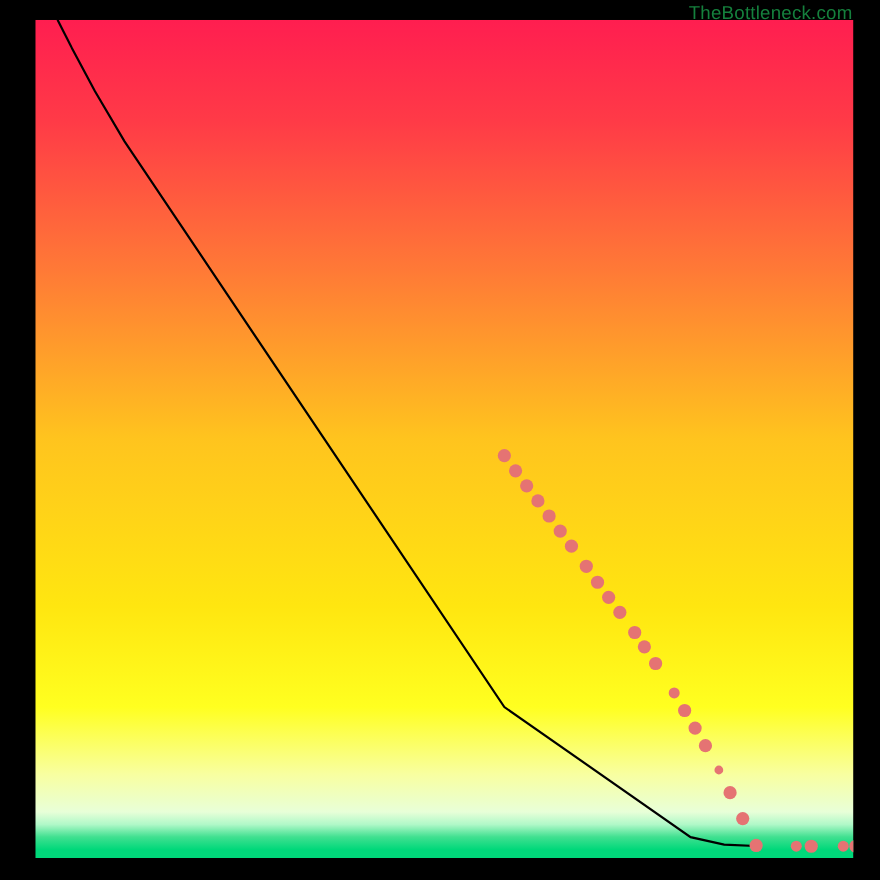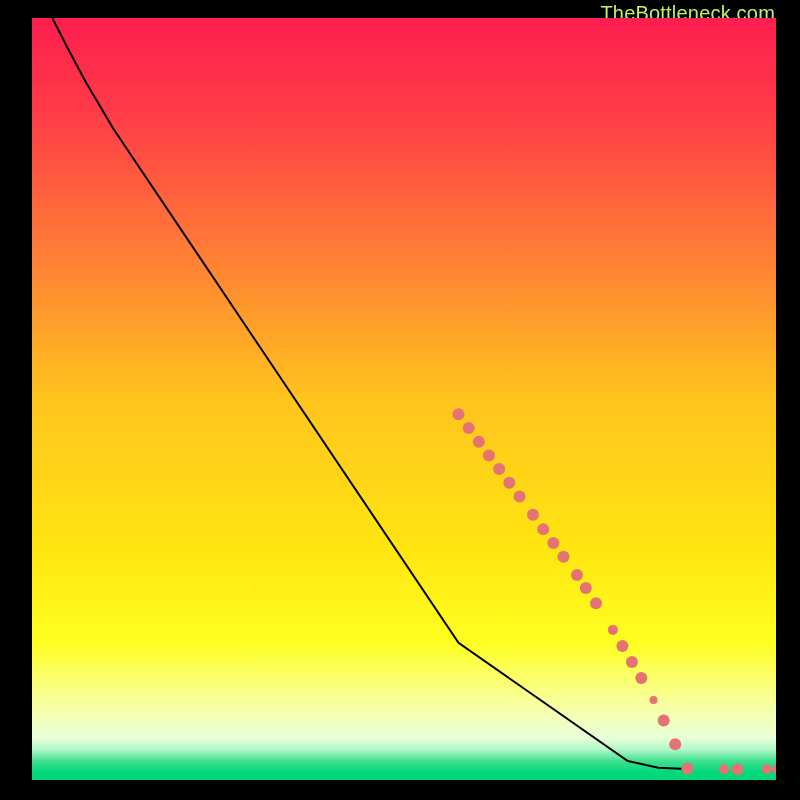--- a/index.html
+++ b/index.html
@@ -23,22 +23,22 @@
     top: 18px;
     left: 32px;
     width: 744px;
     height: 762px;
     overflow: hidden;
   }
   .watermark {
     position: absolute;
     top: 2px;
     right: 25px;
-    color: #bef264;
-    font-size: 20px;
+    color: #15803d;
+    font-size: 17px;
     font-weight: 500;
     letter-spacing: 0.2px;
   }
   svg {
     display: block;
   }
 </style>
 </head>
 <body>
 

